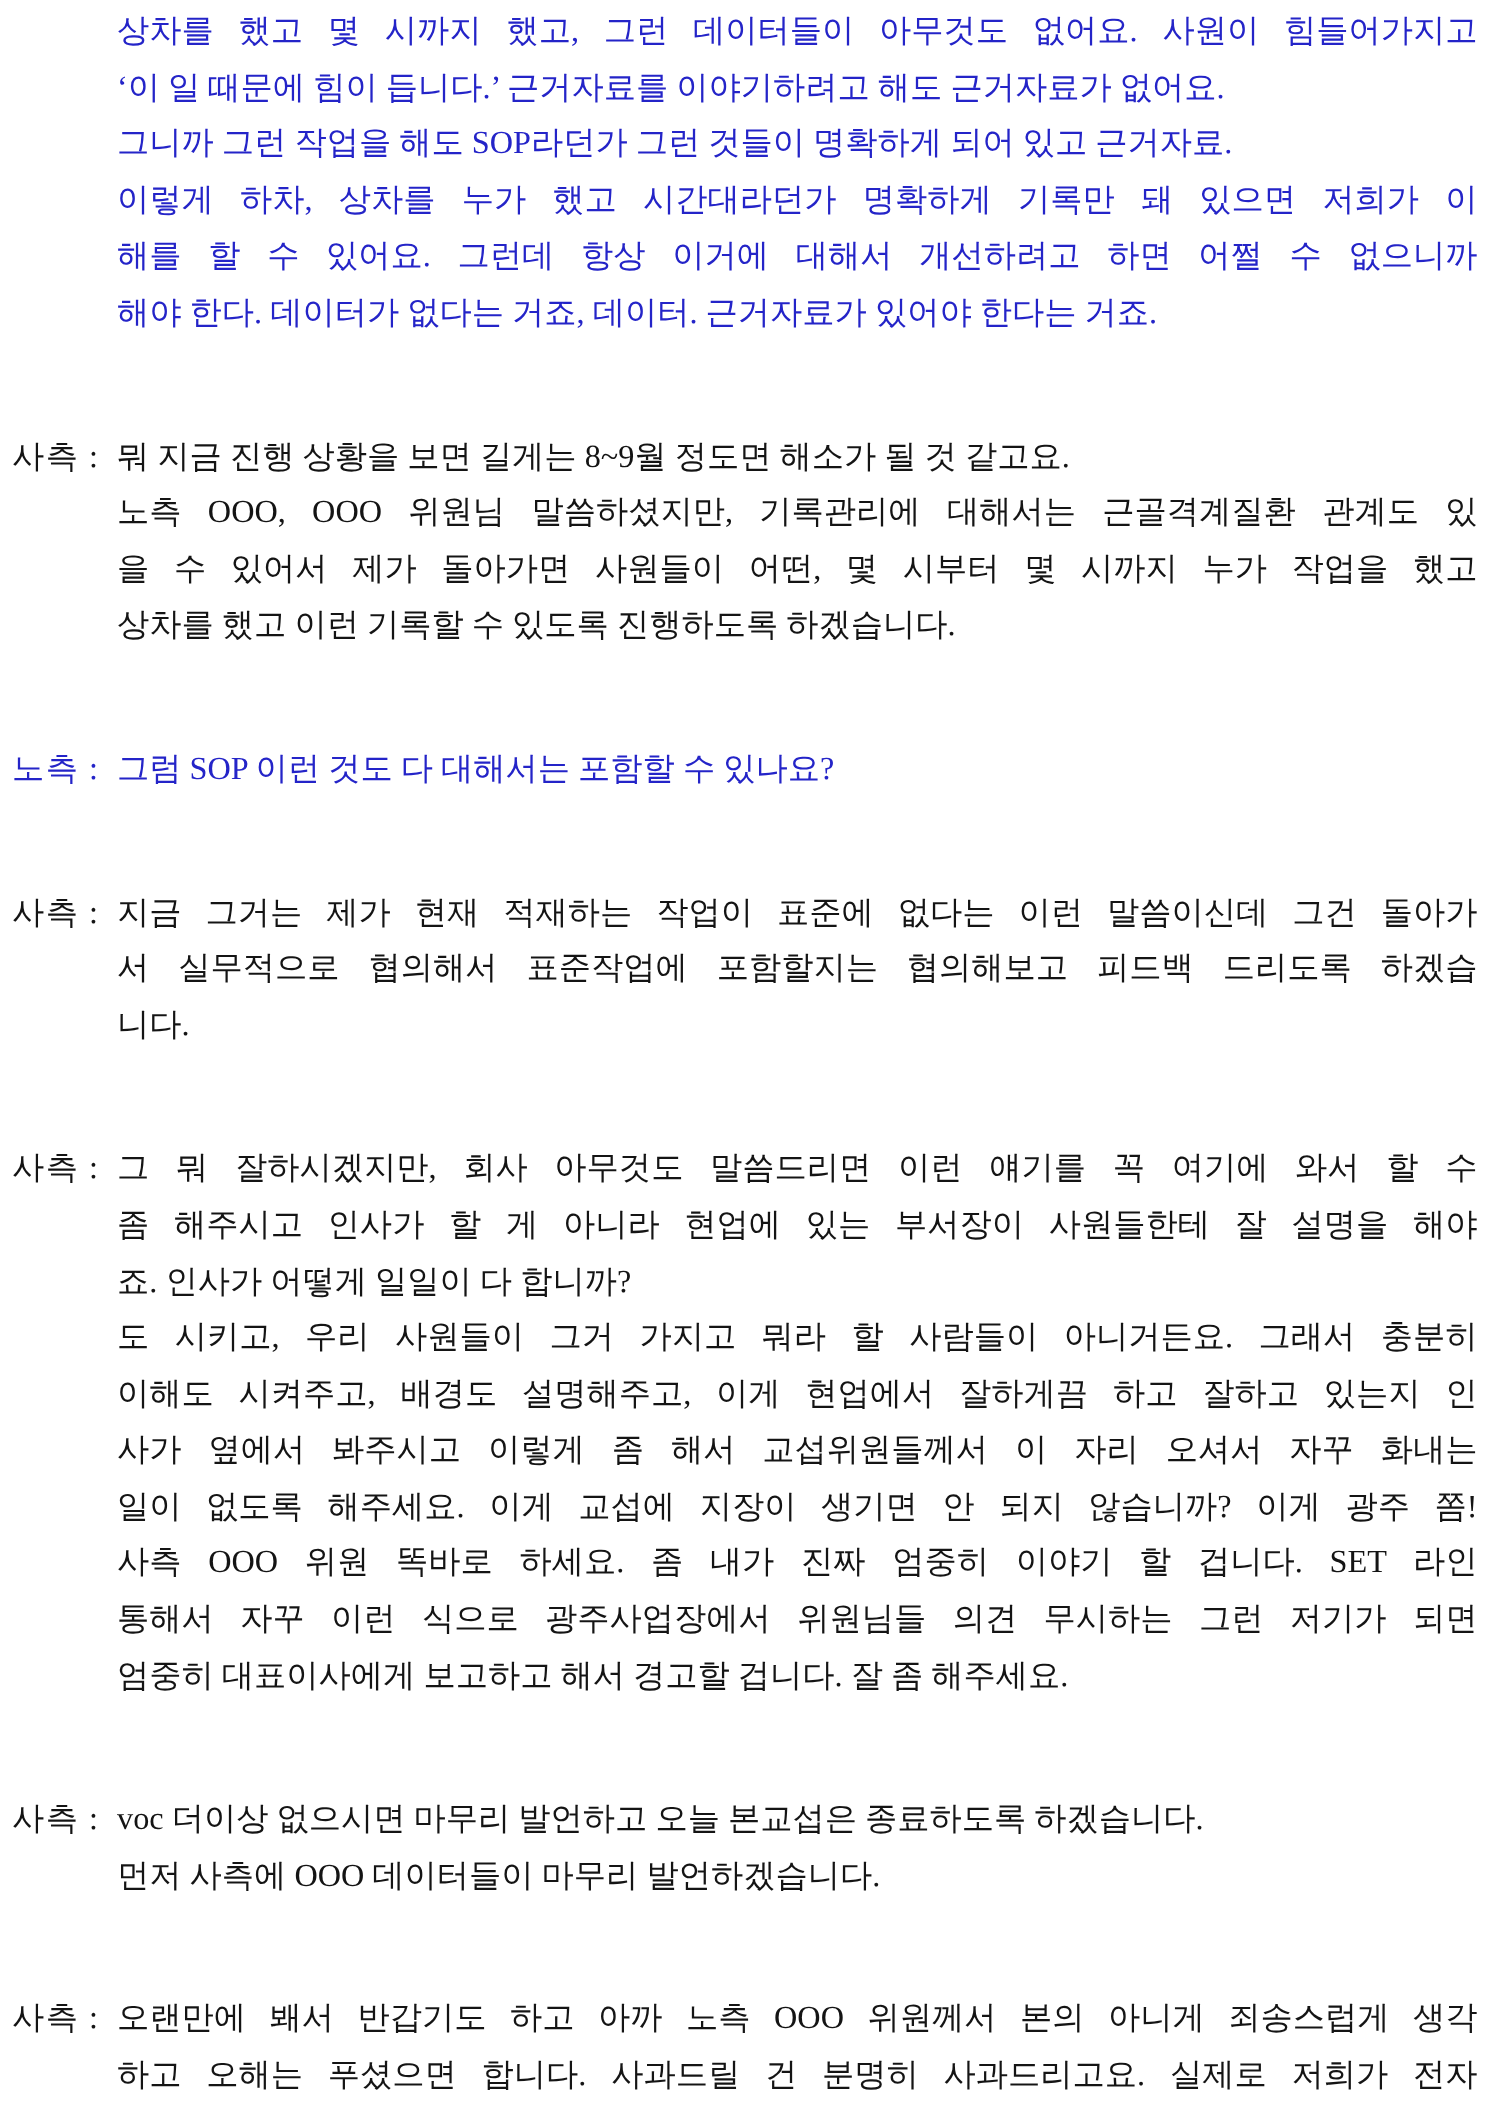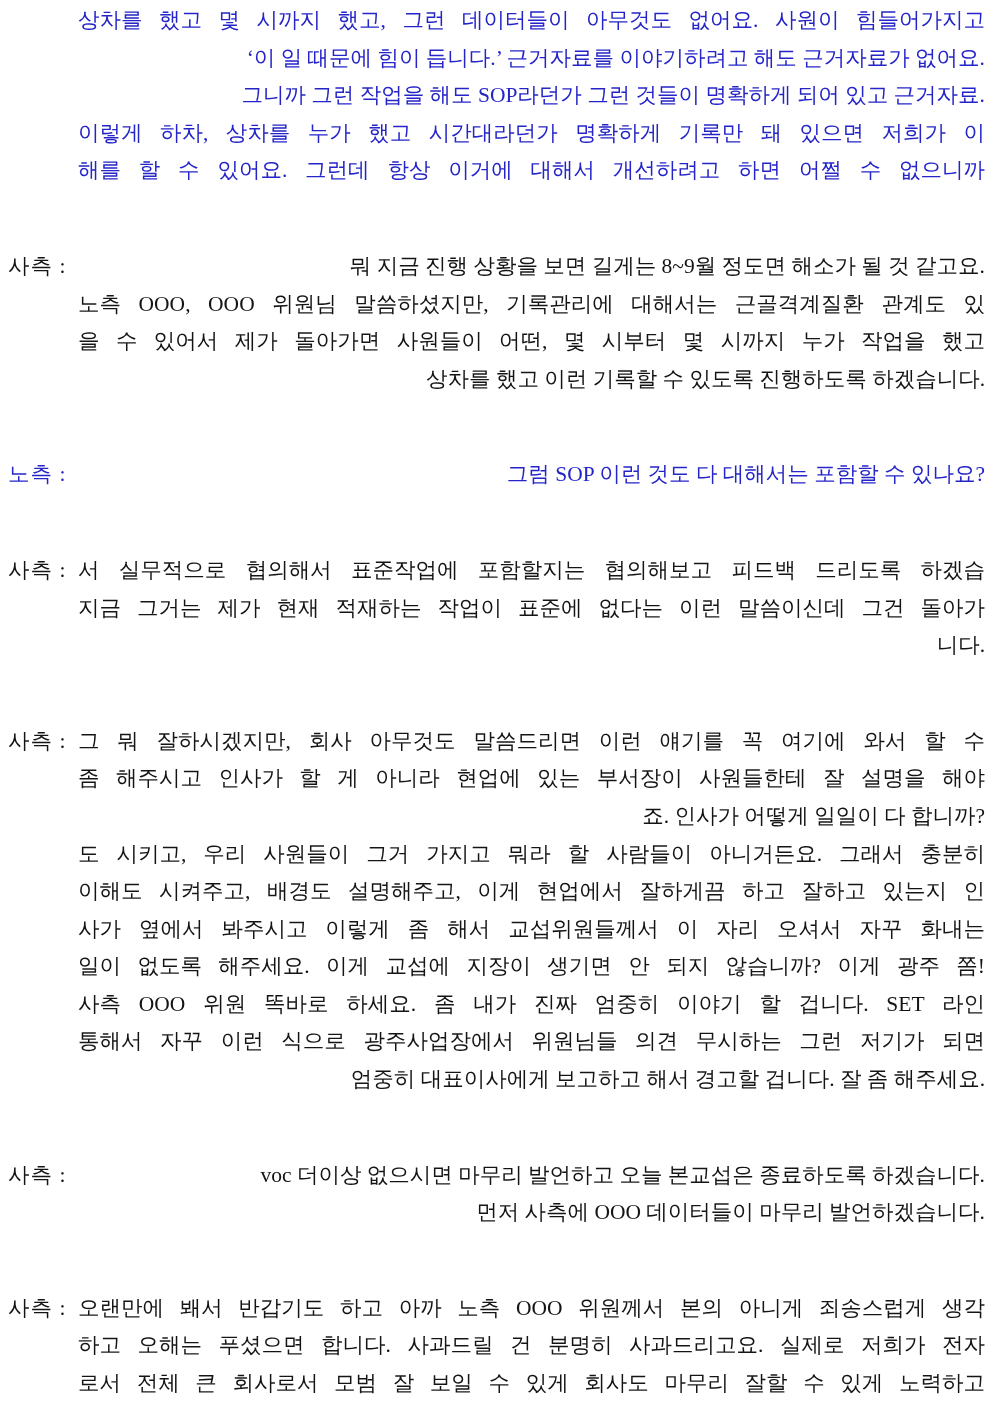--- a/index.html
+++ b/index.html
@@ -32,21 +32,21 @@
     top: 0;
     width: 70px;
     font-size: 21.5px;
     line-height: 37.6px;
     letter-spacing: 1px;
     white-space: nowrap;
   }
   .line {
     font-size: 21.5px;
     line-height: 37.6px;
-    text-align: right;
+    text-align: left;
     word-break: keep-all;
     white-space: nowrap;
   }
   .line.j {
     white-space: normal;
     text-align: justify;
     text-align-last: justify;
     word-break: break-all;
   }
   .c-black { color: #141414; }
@@ -57,42 +57,43 @@
 
 <div class="doc" id="doc">
     <div class="para">
       <span class="label c-blue"></span>
       <div>
         <div class="line j c-blue">상차를 했고 몇 시까지 했고, 그런 데이터들이 아무것도 없어요. 사원이 힘들어가지고</div>
         <div class="line c-blue">‘이 일 때문에 힘이 듭니다.’ 근거자료를 이야기하려고 해도 근거자료가 없어요.</div>
         <div class="line c-blue">그니까 그런 작업을 해도 SOP라던가 그런 것들이 명확하게 되어 있고 근거자료.</div>
         <div class="line j c-blue">이렇게 하차, 상차를 누가 했고 시간대라던가 명확하게 기록만 돼 있으면 저희가 이</div>
         <div class="line j c-blue">해를 할 수 있어요. 그런데 항상 이거에 대해서 개선하려고 하면 어쩔 수 없으니까</div>
+        <div class="line c-blue">해야 한다. 데이터가 없다는 거죠, 데이터. 근거자료가 있어야 한다는 거죠.</div>
       </div>
     </div>
     <div class="para">
       <span class="label c-black">사측 :</span>
       <div>
         <div class="line c-black">뭐 지금 진행 상황을 보면 길게는 8~9월 정도면 해소가 될 것 같고요.</div>
         <div class="line j c-black">노측 OOO, OOO 위원님 말씀하셨지만, 기록관리에 대해서는 근골격계질환 관계도 있</div>
         <div class="line j c-black">을 수 있어서 제가 돌아가면 사원들이 어떤, 몇 시부터 몇 시까지 누가 작업을 했고</div>
         <div class="line c-black">상차를 했고 이런 기록할 수 있도록 진행하도록 하겠습니다.</div>
       </div>
     </div>
     <div class="para">
       <span class="label c-blue">노측 :</span>
       <div>
         <div class="line c-blue">그럼 SOP 이런 것도 다 대해서는 포함할 수 있나요?</div>
       </div>
     </div>
     <div class="para">
       <span class="label c-black">사측 :</span>
       <div>
+        <div class="line j c-black">지금 그거는 제가 현재 적재하는 작업이 표준에 없다는 이런 말씀이신데 그건 돌아가</div>
         <div class="line j c-black">서 실무적으로 협의해서 표준작업에 포함할지는 협의해보고 피드백 드리도록 하겠습</div>
-        <div class="line j c-black">지금 그거는 제가 현재 적재하는 작업이 표준에 없다는 이런 말씀이신데 그건 돌아가</div>
         <div class="line c-black">니다.</div>
       </div>
     </div>
     <div class="para">
       <span class="label c-black">사측 :</span>
       <div>
         <div class="line j c-black">그 뭐 잘하시겠지만, 회사 아무것도 말씀드리면 이런 얘기를 꼭 여기에 와서 할 수</div>
         <div class="line j c-black">좀 해주시고 인사가 할 게 아니라 현업에 있는 부서장이 사원들한테 잘 설명을 해야</div>
         <div class="line c-black">죠. 인사가 어떻게 일일이 다 합니까?</div>
         <div class="line j c-black">도 시키고, 우리 사원들이 그거 가지고 뭐라 할 사람들이 아니거든요. 그래서 충분히</div>

